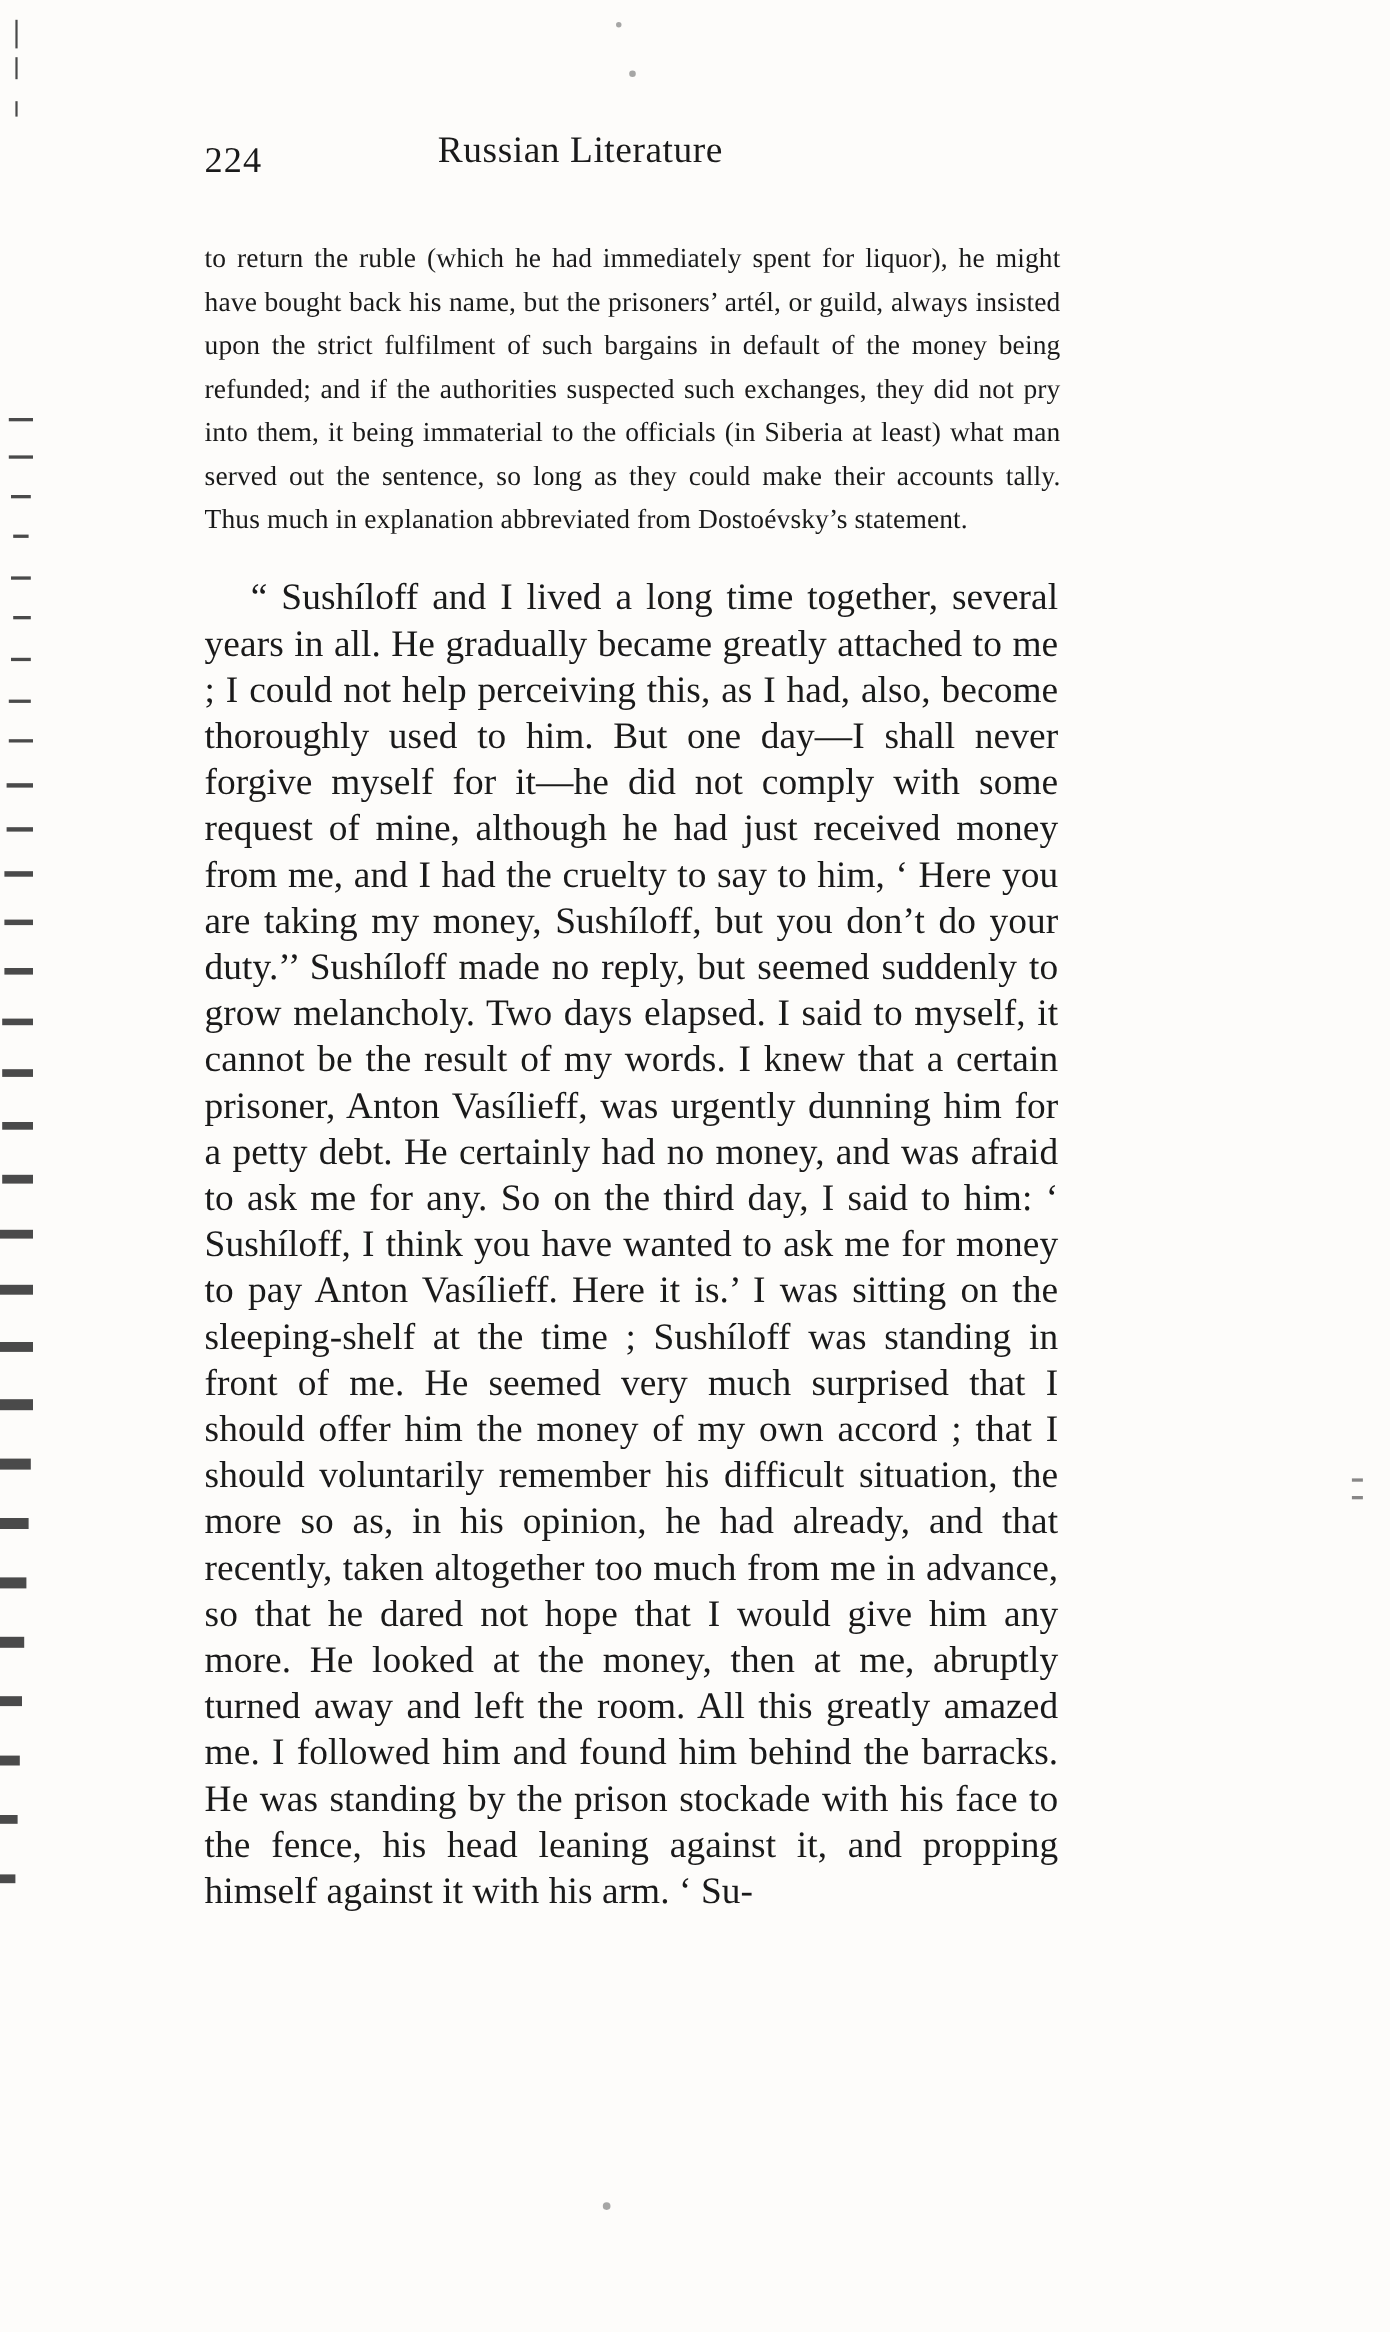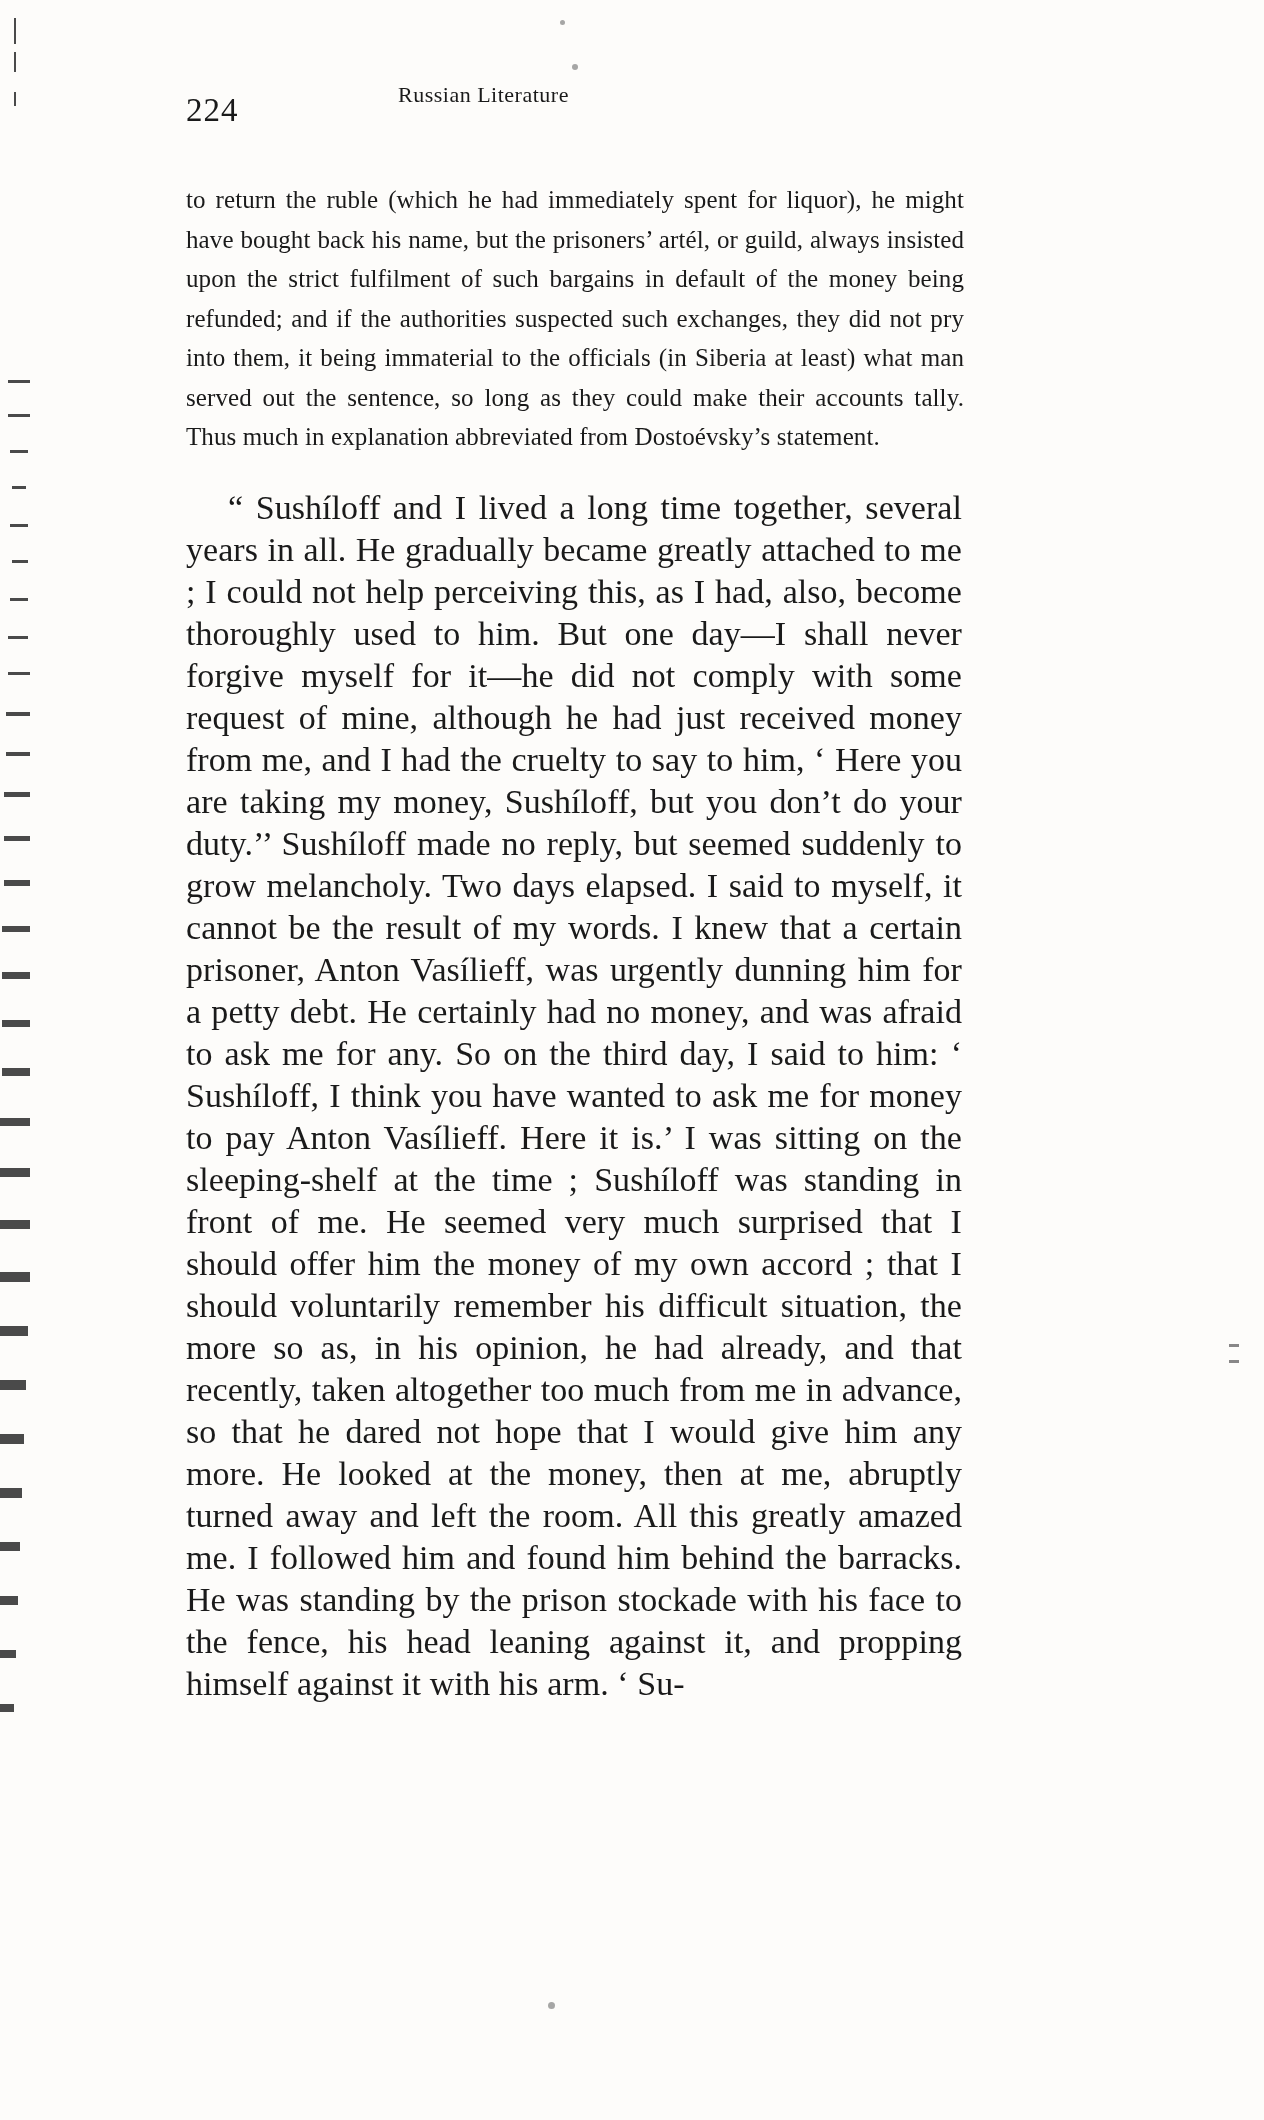--- a/index.html
+++ b/index.html
@@ -36,35 +36,35 @@
   }
   .content {
     position: absolute;
     left: 186px;
     top: 0;
     width: 790px;
   }
   .header-row {
     position: relative;
     height: 90px;
-    margin-top: 82px;
+    margin-top: 118px;
   }
   .folio {
     position: absolute;
     left: 0;
     top: 10px;
     font-size: 33px;
     letter-spacing: 1px;
     font-family: "Liberation Serif", serif;
   }
   .running-title {
     position: absolute;
     left: 212px;
     top: 0;
-    font-size: 22px;
+    font-size: 34px;
     letter-spacing: 0.5px;
   }
   p.body-text {
     margin: 0;
     text-align: justify;
     text-justify: inter-word;
     -webkit-hyphens: none;
     hyphens: none;
   }
   p.para-1 {

